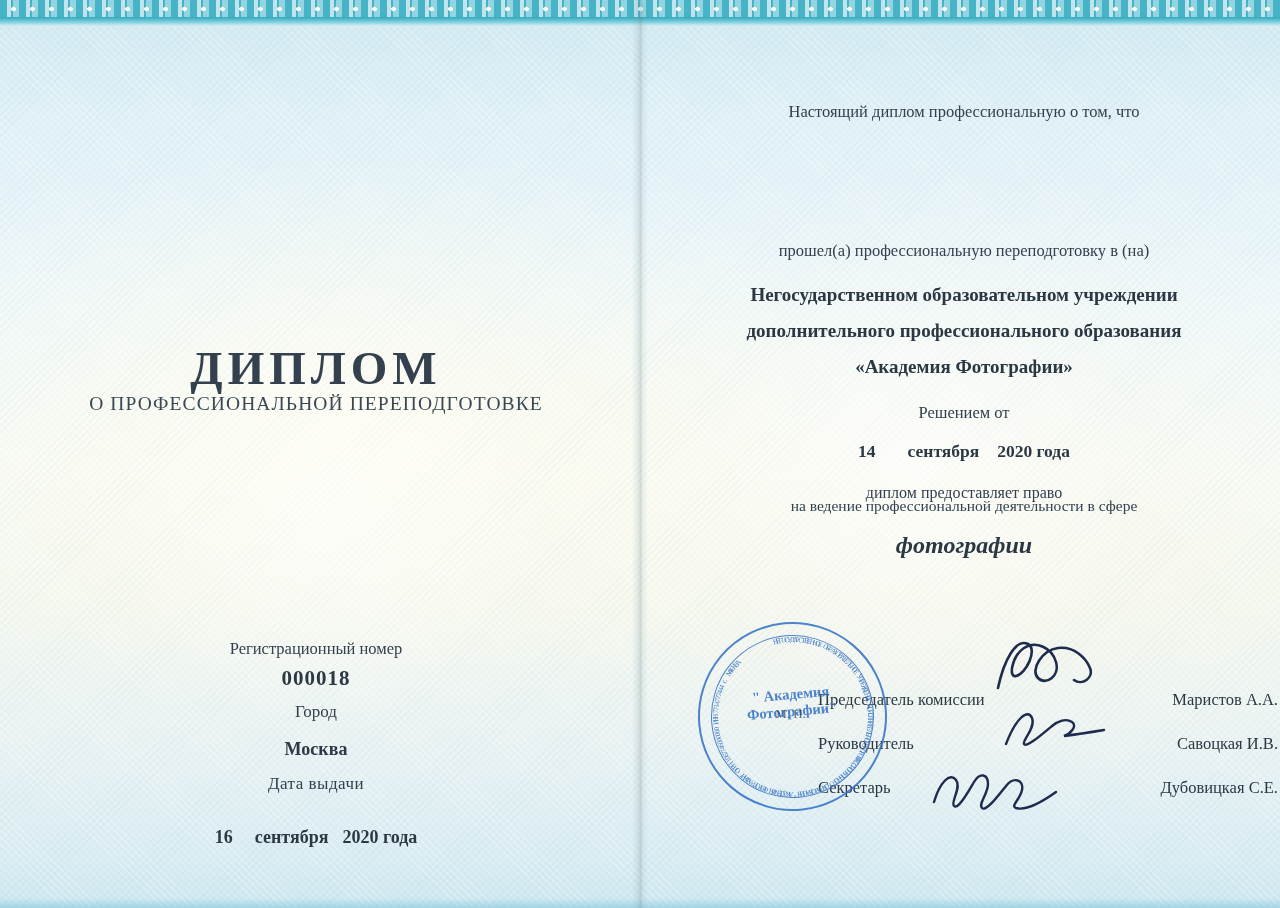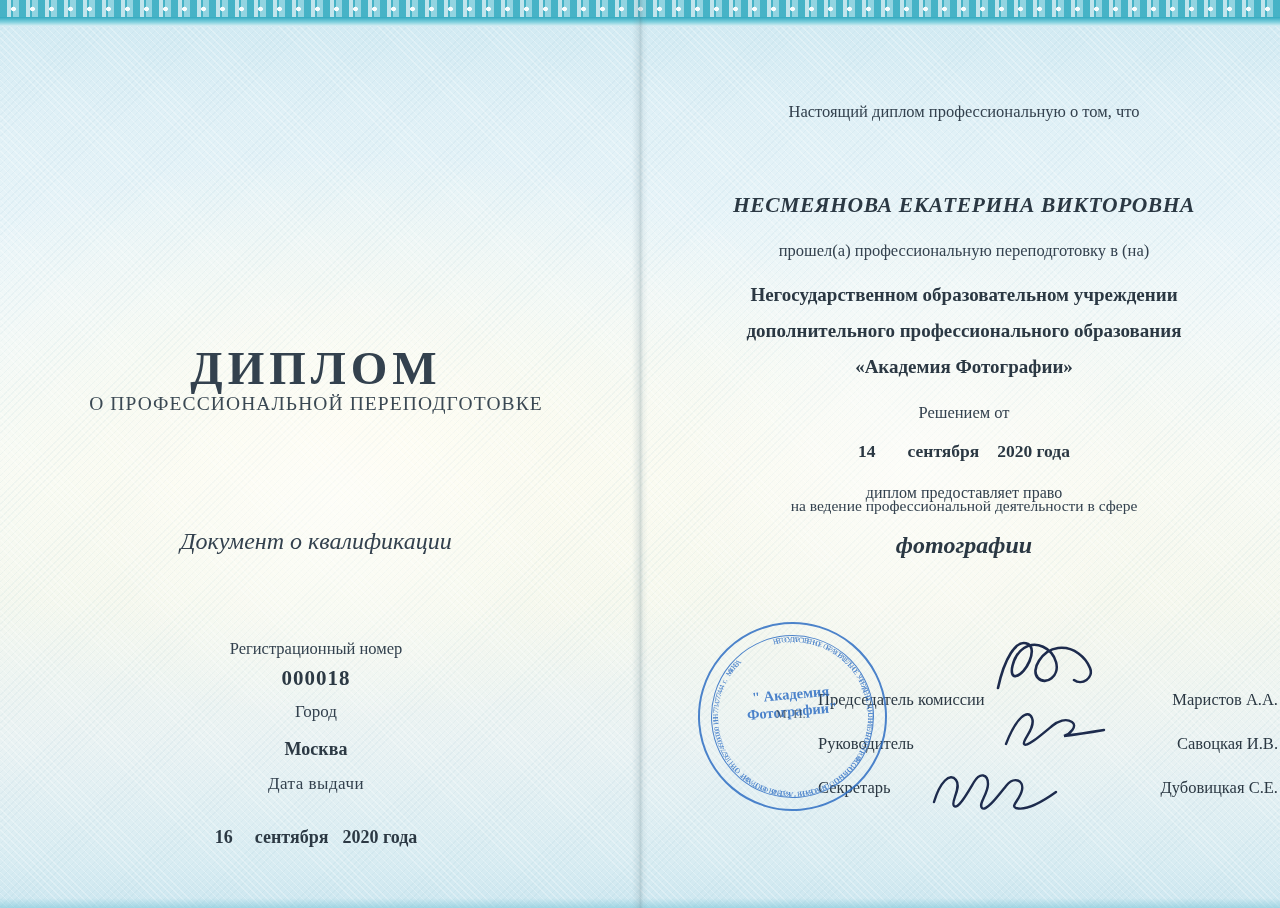--- a/index.html
+++ b/index.html
@@ -267,36 +267,34 @@
   <div class="top-dots"></div>
   <div class="top-band-inner"></div>
   <div class="bottom-band"></div>
 
   <div class="rosette left"></div>
   <div class="rosette right"></div>
 
   <div class="left-page">
     <div class="diploma-title">ДИПЛОМ</div>
     <div class="diploma-subtitle">О ПРОФЕССИОНАЛЬНОЙ ПЕРЕПОДГОТОВКЕ</div>
-    <div class="qual-doc">Документ о квалификации</div>
     <div class="reg-label">Регистрационный номер</div>
     <div class="reg-number">000018</div>
     <div class="city-label">Город</div>
     <div class="city-value">Москва</div>
     <div class="date-label">Дата  выдачи</div>
     <div class="issue-date">
       <span class="d">16</span><span class="m">сентября</span><span class="y">2020 года</span>
     </div>
   </div>
 
   <div class="fold"></div>
 
   <div class="right-page">
     <div class="r-line attest">Настоящий диплом профессиональную о том, что</div>
-    <div class="r-line holder-name">НЕСМЕЯНОВА ЕКАТЕРИНА ВИКТОРОВНА</div>
     <div class="r-line completed">прошел(а) профессиональную переподготовку в (на)</div>
     <div class="r-line org1">Негосударственном образовательном учреждении</div>
     <div class="r-line org2">дополнительного профессионального образования</div>
     <div class="r-line org3">«Академия Фотографии»</div>
     <div class="r-line decision">Решением от</div>
     <div class="r-line dec-date">
       <span class="d">14</span><span class="m">сентября</span><span class="y">2020 года</span>
     </div>
     <div class="r-line grants1">диплом предоставляет право</div>
     <div class="r-line sphere">фотографии</div>

